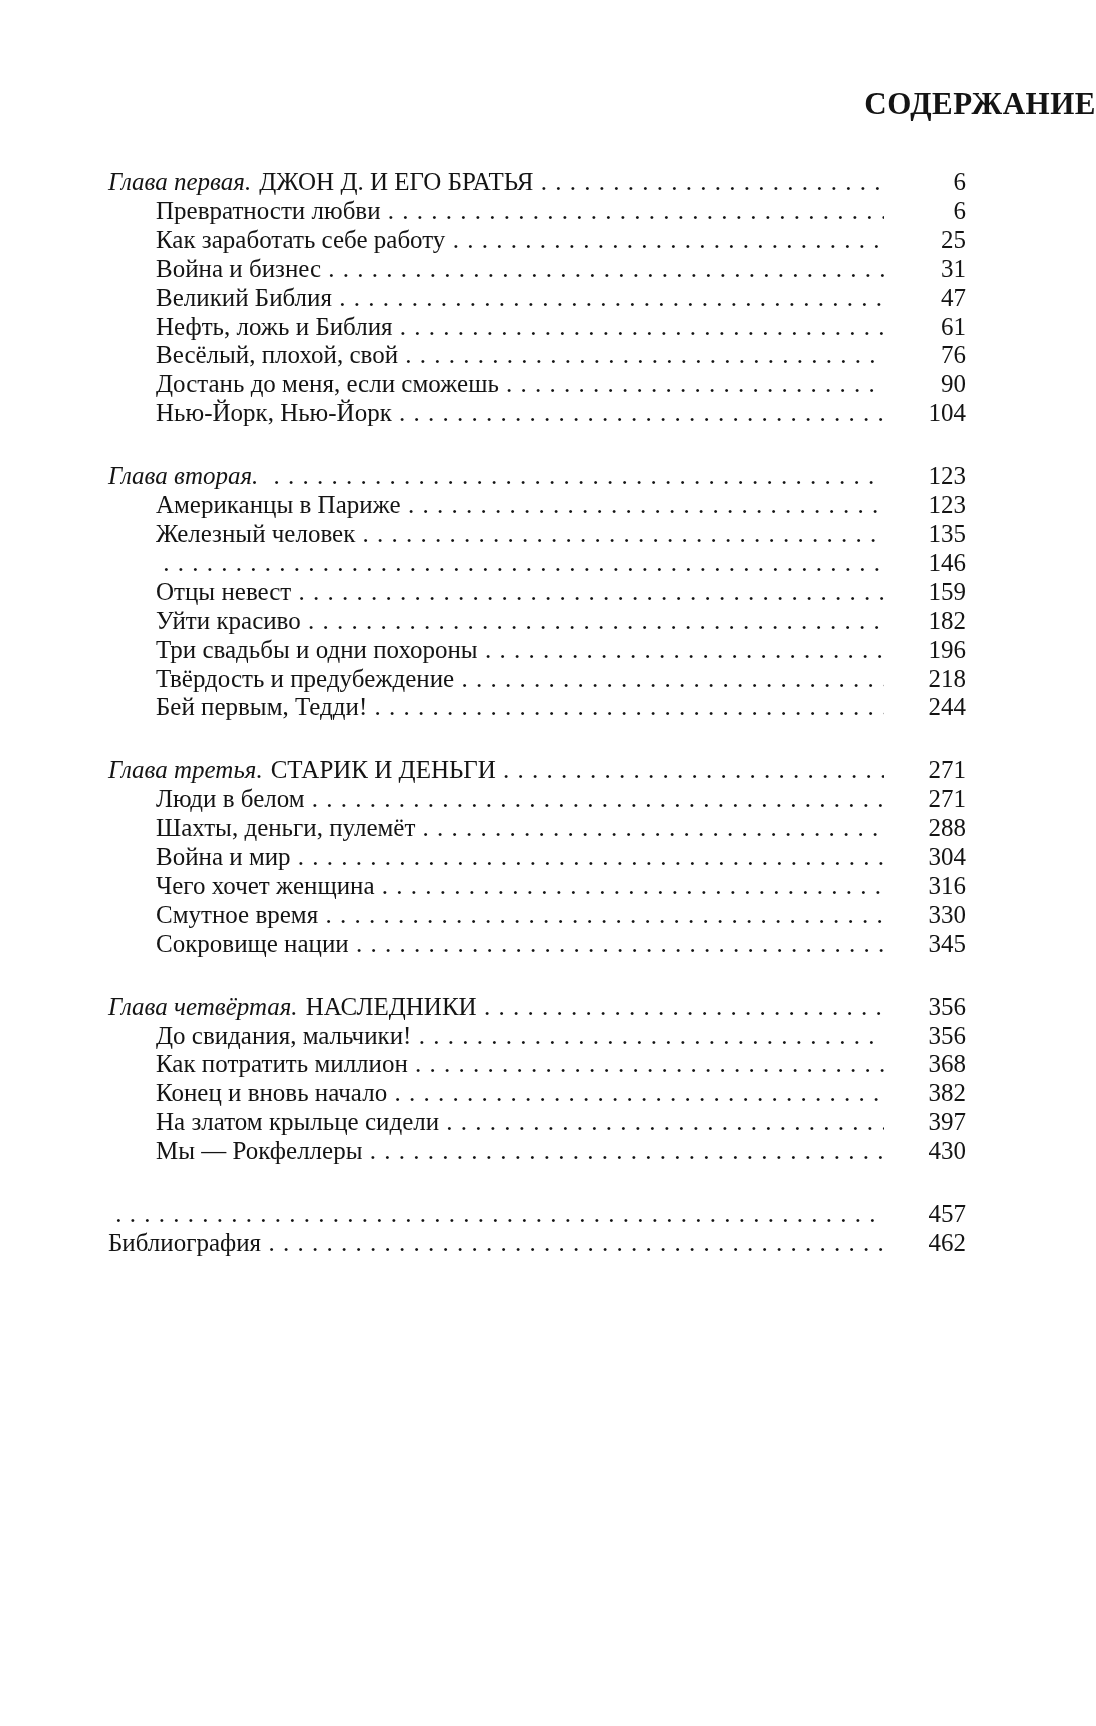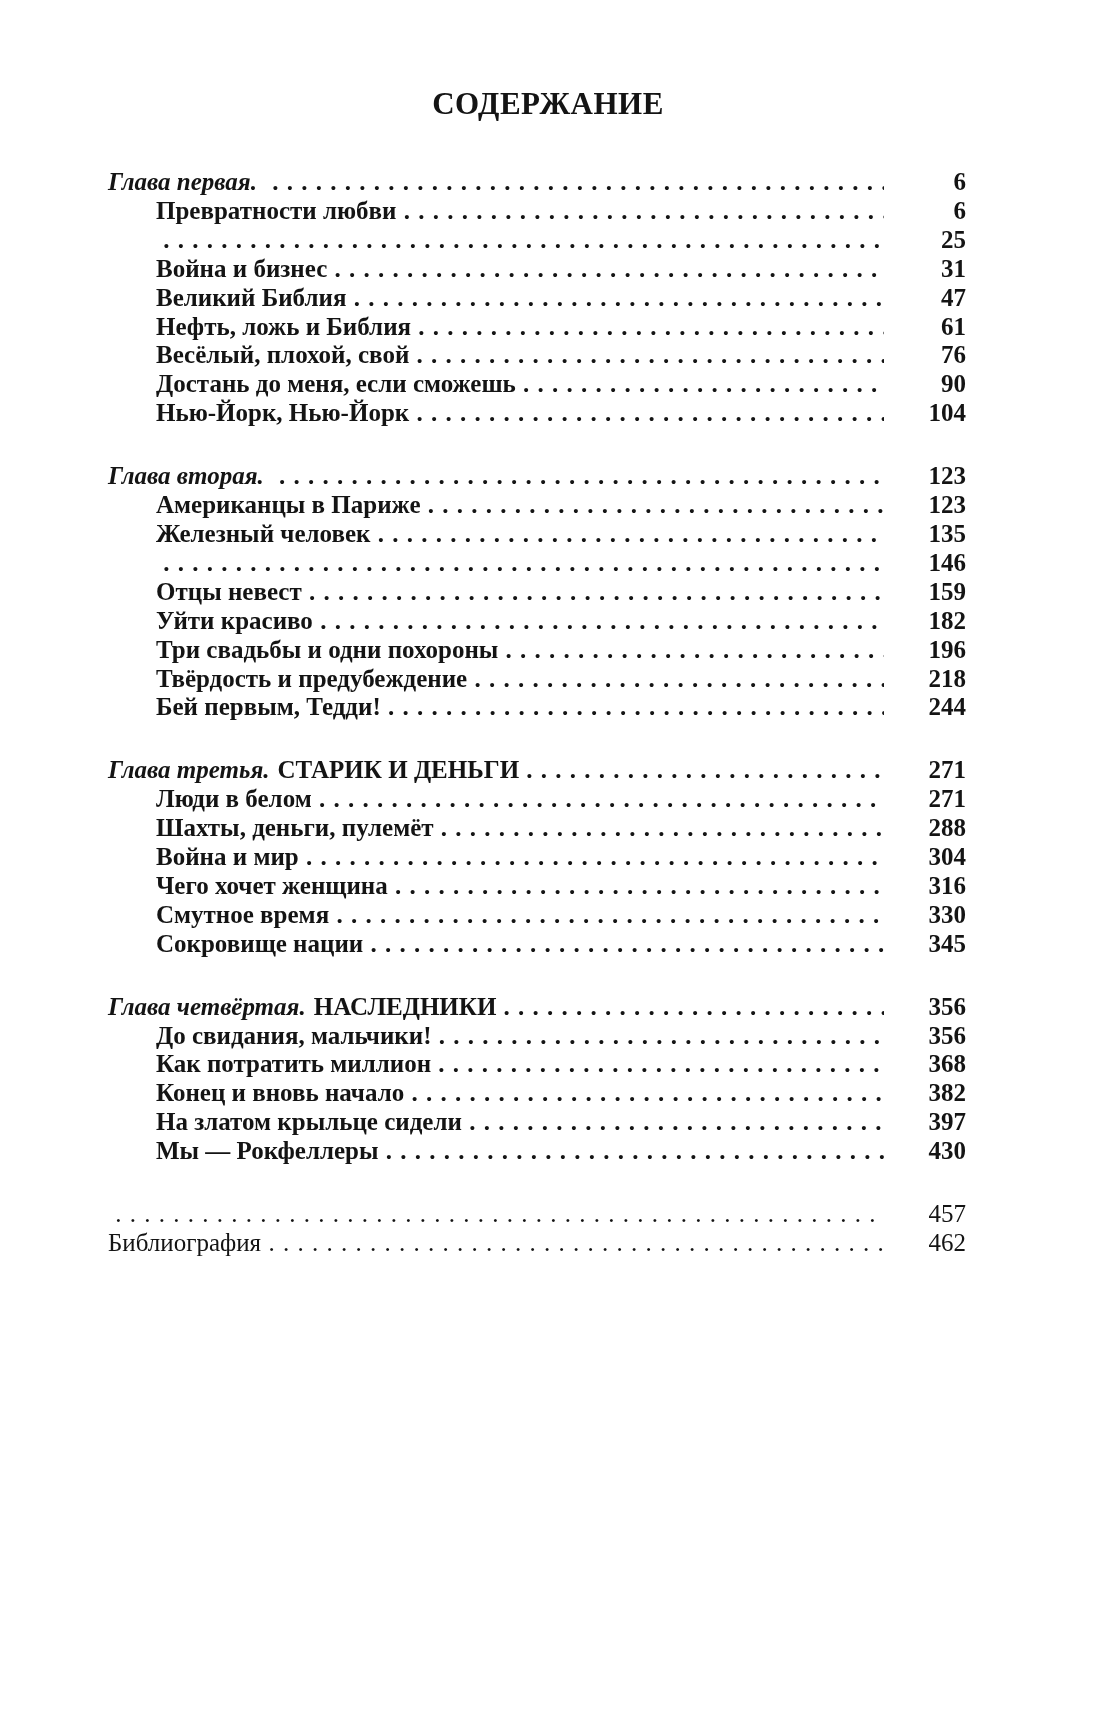--- a/index.html
+++ b/index.html
@@ -10,31 +10,31 @@
     width: 1096px;
     height: 1726px;
     background: #ffffff;
     color: #141414;
     font-family: "Liberation Serif", "DejaVu Serif", serif;
     overflow: hidden;
   }
   .page-title {
     margin: 0;
     padding-top: 86px;
-    text-align: center;
+    text-align: right;
     font-size: 31px;
     font-weight: bold;
     letter-spacing: 0.5px;
   }
   .toc {
     margin: 46px 130px 0 108px;
     font-size: 25px;
     line-height: 28.9px;
   }
-  .toc-section { margin-top: 34px; font-weight: bold; }
+  .toc-section { margin-top: 34px; }
   .toc-section:first-child { margin-top: 0; }
   .toc-extras { margin-top: 34px; }
   .row {
     display: flex;
     align-items: baseline;
     white-space: nowrap;
   }
   .row.item { padding-left: 48px; }
   .lbl { flex: 0 0 auto; }
   .chap-label { font-style: italic; }
@@ -54,29 +54,31 @@
 </head>
 <body>
 
 <div class="page">
   <h1 class="page-title">СОДЕРЖАНИЕ</h1>
   <div class="toc" id="toc">
       <div class="toc-section">
         <div class="row chapter">
           <span class="lbl chap-label">Глава первая.</span>
           <span class="chap-sep"> </span>
+          <span class="lbl chap-title">ДЖОН Д. И ЕГО БРАТЬЯ</span>
           <span class="leader"> . . . . . . . . . . . . . . . . . . . . . . . . . . . . . . . . . . . . . . . . . . . . . . . . . . . . . . . . . . . . . . . . . . . . . . . . . . . . . . . . . . . . . . . . . .</span>
           <span class="pagenum">6</span>
         </div>
         <div class="row item">
           <span class="lbl">Превратности любви</span>
           <span class="leader"> . . . . . . . . . . . . . . . . . . . . . . . . . . . . . . . . . . . . . . . . . . . . . . . . . . . . . . . . . . . . . . . . . . . . . . . . . . . . . . . . . . . . . . . . . .</span>
           <span class="pagenum">6</span>
         </div>
         <div class="row item">
+          <span class="lbl">Как заработать себе работу</span>
           <span class="leader"> . . . . . . . . . . . . . . . . . . . . . . . . . . . . . . . . . . . . . . . . . . . . . . . . . . . . . . . . . . . . . . . . . . . . . . . . . . . . . . . . . . . . . . . . . .</span>
           <span class="pagenum">25</span>
         </div>
         <div class="row item">
           <span class="lbl">Война и бизнес</span>
           <span class="leader"> . . . . . . . . . . . . . . . . . . . . . . . . . . . . . . . . . . . . . . . . . . . . . . . . . . . . . . . . . . . . . . . . . . . . . . . . . . . . . . . . . . . . . . . . . .</span>
           <span class="pagenum">31</span>
         </div>
         <div class="row item">
           <span class="lbl">Великий Библия</span>

